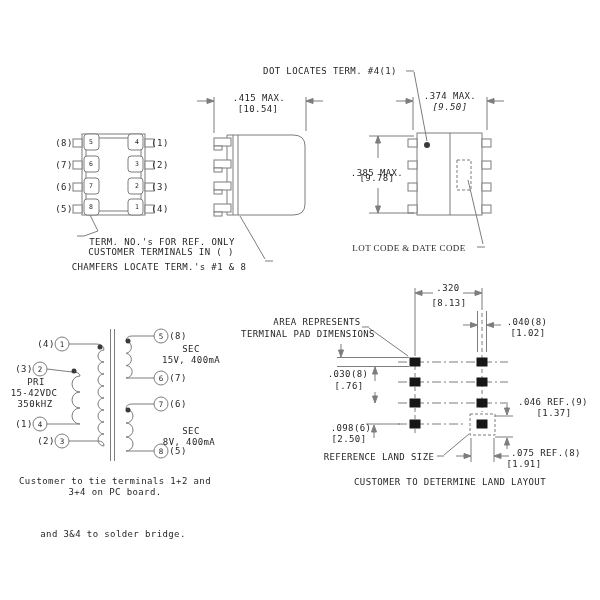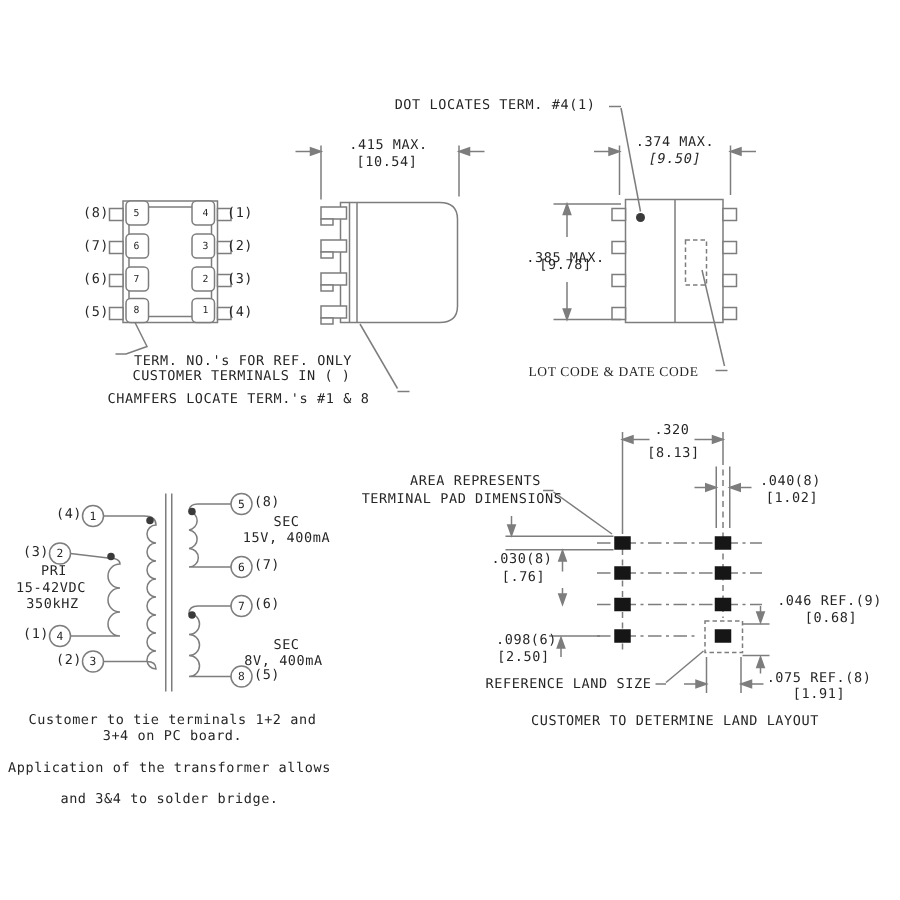--- a/index.html
+++ b/index.html
@@ -258,33 +258,32 @@
 <div class="t" style="left:36px;top:382px;">PRI</div>
 <div class="t" style="left:34px;top:393px;">15-42VDC</div>
 <div class="t" style="left:35px;top:404px;">350kHZ</div>
 <div class="t" style="left:191px;top:349px;">SEC</div>
 <div class="t" style="left:191px;top:360px;">15V, 400mA</div>
 <div class="t" style="left:191px;top:431px;">SEC</div>
 <div class="t" style="left:189px;top:442px;">8V, 400mA</div>
 
 <div class="t" style="left:115px;top:481px;">Customer to tie terminals 1+2 and</div>
 <div class="t" style="left:115px;top:492px;">3+4 on PC board.</div>
-<div class="t" style="left:113px;top:513px;">Application of the transformer allows</div>
 <div class="t" style="left:113px;top:534px;">and 3&amp;4 to solder bridge.</div>
 
 <div class="t" style="left:317px;top:322px;">AREA REPRESENTS</div>
 <div class="t" style="left:308px;top:334px;">TERMINAL PAD DIMENSIONS</div>
 <div class="t" style="left:448px;top:288px;">.320</div>
 <div class="t" style="left:449px;top:303px;">[8.13]</div>
 <div class="t" style="left:527px;top:322px;">.040(8)</div>
 <div class="t" style="left:528px;top:333px;">[1.02]</div>
 <div class="t" style="left:348px;top:374px;">.030(8)</div>
 <div class="t" style="left:349px;top:386px;">[.76]</div>
 <div class="t" style="left:351px;top:428px;">.098(6)</div>
 <div class="t" style="left:349px;top:439px;">[2.50]</div>
 <div class="t" style="left:553px;top:402px;">.046 REF.(9)</div>
-<div class="t" style="left:554px;top:413px;">[0.68]</div>
+<div class="t" style="left:554px;top:413px;">[1.37]</div>
 <div class="t" style="left:546px;top:453px;">.075 REF.(8)</div>
-<div class="t" style="left:546px;top:464px;text-align:center;">[1.91]</div>
+<div class="t" style="left:524px;top:464px;text-align:center;">[1.91]</div>
 <div class="t" style="left:379px;top:457px;">REFERENCE LAND SIZE</div>
 <div class="t" style="left:450px;top:482px;">CUSTOMER TO DETERMINE LAND LAYOUT</div>
 
 </div>
 
 </body></html>

